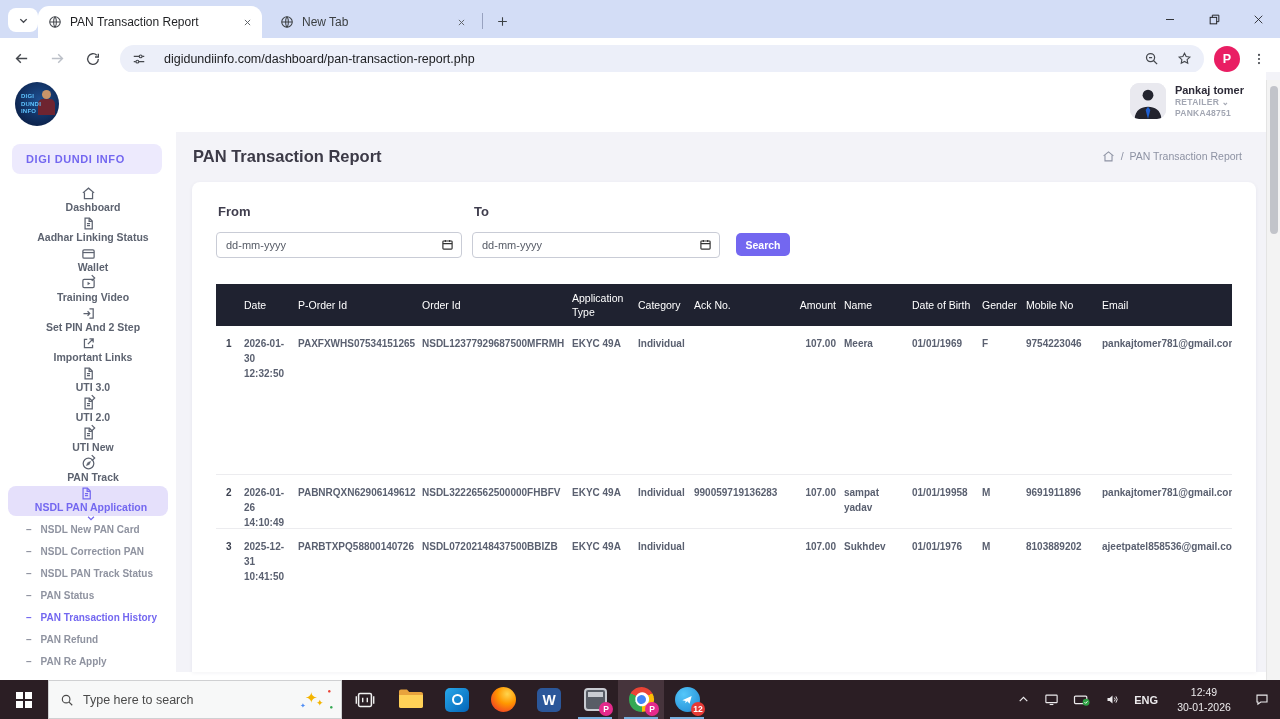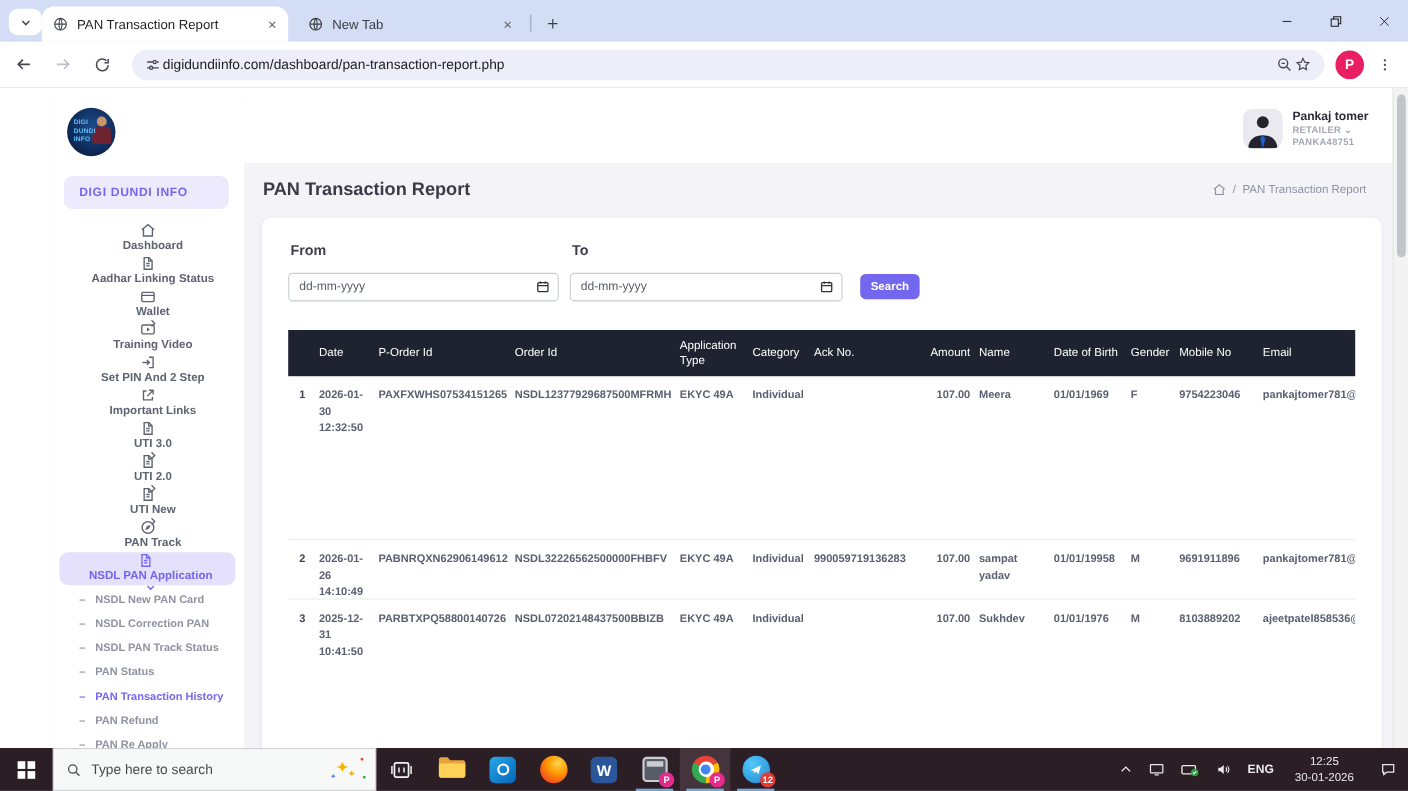--- a/index.html
+++ b/index.html
@@ -15,28 +15,28 @@
   .tab .t-title { flex:1; white-space:nowrap; overflow:hidden; text-overflow:ellipsis; }
   .tab .t-close { color:#5f6368; display:flex; }
   .tab-sep { position:absolute; left:482px; top:13px; width:1px; height:16px; background:#98a2c0; }
   .newtab-btn { position:absolute; left:490px; top:9px; width:24px; height:24px; display:flex; align-items:center; justify-content:center; color:#3c4043; }
   .wincontrols { position:absolute; right:0; top:0; height:38px; display:flex; }
   .winbtn { width:44px; height:38px; display:flex; align-items:center; justify-content:center; color:#202124; }
 
   .addressbar { position:absolute; left:0; top:38px; right:0; height:42px; background:#fff; border-bottom:1px solid #e8eaf2; display:flex; align-items:center; }
   .nav-ic { width:30px; height:30px; margin-left:6px; display:flex; align-items:center; justify-content:center; color:#45484e; }
   .nav-ic.disabled { color:#bcc0c8; }
-  .omnibox { flex:1; height:28px; margin:0 10px 0 12px; background:#eceff9; border-radius:14px; display:flex; align-items:center; padding:0 12px; gap:2px; }
+  .omnibox { flex:1; height:28px; margin:0 10px 0 12px; background:#eceff9; border-radius:14px; display:flex; align-items:center; padding:0 12px; gap:18px; }
   .omni-url { flex:1; font-size:12.5px; color:#202124; white-space:nowrap; overflow:hidden; }
   .omni-ic { color:#45484e; display:flex; }
   .profile-chip { width:26px; height:26px; border-radius:50%; background:#e91e63; color:#fff; font-size:12.5px; font-weight:bold; display:flex; align-items:center; justify-content:center; margin-right:6px; }
   .kebab { width:26px; height:26px; display:flex; align-items:center; justify-content:center; color:#45484e; margin-right:8px; }
 
   
-  .app { position:absolute; left:0; top:88px; right:0; height:600px; background:#f3f3f8;margin-left:46px; }
+  .app { position:absolute; left:0; top:72px; right:0; height:600px; background:#f3f3f8; }
 
   .sidebar { position:absolute; left:0; top:0; width:176px; height:600px; background:#fff; overflow:hidden; z-index:2; }
   .logo { position:absolute; left:15px; top:10px; width:44px; height:44px; border-radius:50%; background:radial-gradient(circle at 55% 40%, #1d4e8f 0%, #0d2550 70%, #081a3a 100%); overflow:hidden; }
   .logo .lg-txt { position:absolute; left:6px; top:11px; font-size:6px; font-weight:bold; color:#5fc3ff; line-height:1.25; letter-spacing:.2px; }
   .logo .lg-head { position:absolute; right:8px; top:8px; width:9px; height:9px; border-radius:50%; background:#c99469; }
   .logo .lg-body { position:absolute; right:4px; top:17px; width:17px; height:16px; border-radius:5px 5px 0 0; background:#6e2430; }
   .brand-box { position:absolute; left:12px; right:14px; top:72px; height:30px; background:#edeafd; border-radius:8px; display:flex; align-items:center; padding:0 14px; color:#7367f0; font-size:11px; font-weight:bold; letter-spacing:.6px; }
   .menu { position:absolute; left:0; right:0; top:114px; }
   .menu-item { height:30px; display:flex; align-items:center; padding:0 12px 0 22px; color:#5d6370; font-size:10.5px; font-weight:bold;flex-direction:column; }
   .menu-item .mi-ic { width:15px; height:15px; margin-right:10px; display:flex; }
@@ -609,21 +609,21 @@
           </svg>
         </span>
       <span class="tr-ic">
           <svg width="17" height="15" viewBox="0 0 24 24" fill="currentColor">
             <path d="M4 9.5v5h3.5l4.5 4v-13l-4.5 4z"></path>
             <path d="M15 9a4.5 4.5 0 0 1 0 6M17.5 7a8 8 0 0 1 0 10" fill="none" stroke="currentColor" stroke-width="1.6"></path>
           </svg>
         </span>
       <span class="lang">ENG</span>
       <span class="clock">
-        <span>12:25</span><br>
+        <span>12:49</span><br>
         <span>30-01-2026</span>
       </span>
       <span class="tr-ic action-ic">
           <svg width="16" height="15" viewBox="0 0 24 24" stroke="currentColor" stroke-width="1.8" fill="none">
             <path d="M4 5h16v11h-10l-4.5 3.5V16H4z"></path>
           </svg>
         </span>
     </div>
   </div>
 

